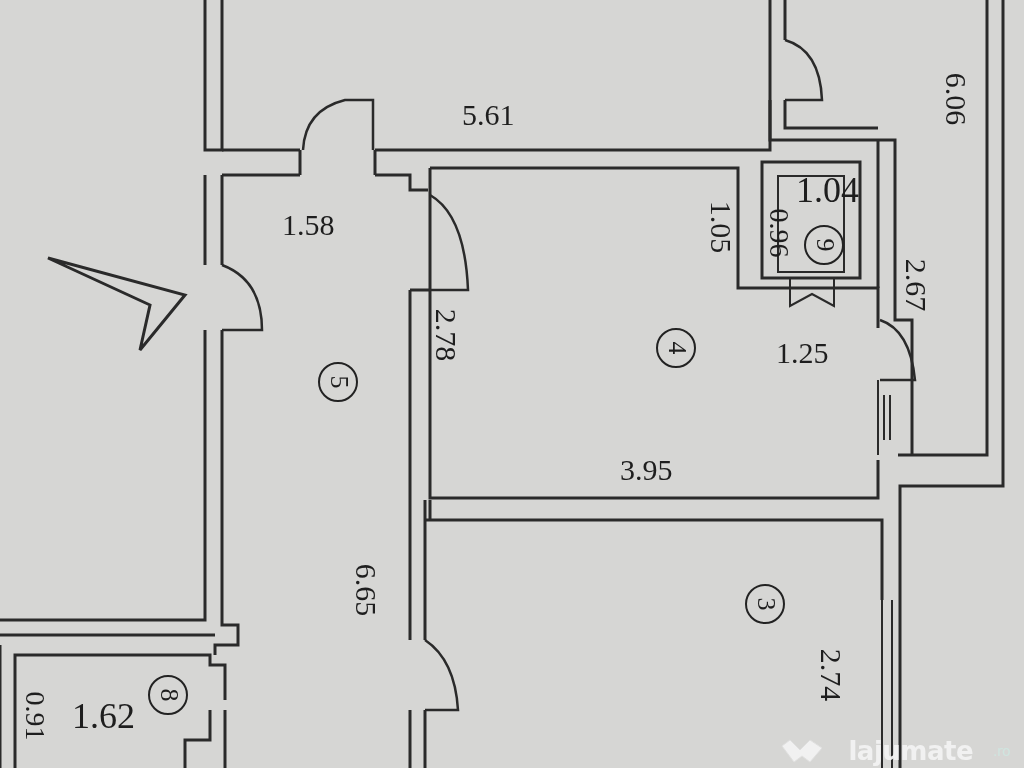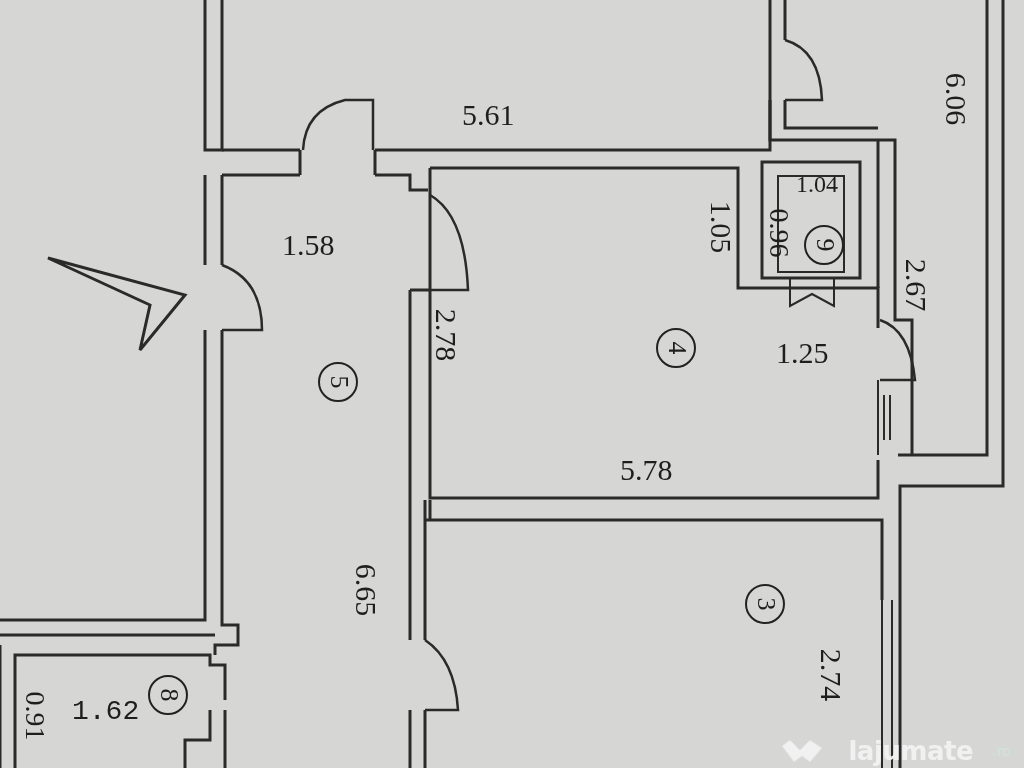--- a/index.html
+++ b/index.html
@@ -82,31 +82,31 @@
     <path d="M0 645 V768"></path>
     <path d="M210 710 V740 H185 V768"></path>
     <path d="M225 710 V768"></path>
 
     <path d="M48 258 L185 295 L140 350 L150 305 Z" stroke-width="3"></path>
   </g>
 </svg>
 
 <div class="dim" style="left:462px;top:100px;">5.61</div>
 <div class="dim rot" style="left:930px;top:84px;transform:rotate(90deg);">6.06</div>
-<div class="dim" style="left:282px;top:210px;margin-top:20px;">1.58</div>
+<div class="dim" style="left:282px;top:210px;">1.58</div>
 <div class="dim rot" style="left:695px;top:212px;transform:rotate(90deg);">1.05</div>
-<div class="dim" style="left:796px;top:172px;font-size:24px;">1.04</div>
+<div class="dim" style="left:796px;top:172px;font-size:36px;">1.04</div>
 <div class="dim rot" style="left:754px;top:219px;font-size:28px;transform:rotate(90deg);">0.96</div>
 <div class="dim rot" style="left:890px;top:270px;transform:rotate(90deg);">2.67</div>
 <div class="dim rot" style="left:420px;top:320px;transform:rotate(90deg);">2.78</div>
 <div class="dim" style="left:776px;top:338px;font-family:Liberation Serif, serif;">1.25</div>
-<div class="dim" style="left:620px;top:455px;">5.78</div>
+<div class="dim" style="left:620px;top:455px;">3.95</div>
 <div class="dim rot" style="left:340px;top:575px;transform:rotate(90deg);">6.65</div>
 <div class="dim rot" style="left:805px;top:660px;transform:rotate(90deg);">2.74</div>
-<div class="dim" style="left:72px;top:698px;font-size:28px;font-family:Liberation Mono, monospace;">1.62</div>
+<div class="dim" style="left:72px;top:698px;font-size:36px;">1.62</div>
 <div class="dim rot" style="left:10px;top:702px;font-size:28px;transform:rotate(90deg);">0.91</div>
 
 <div class="room-num" style="left:318px;top:362px;">
     <span style="transform:rotate(90deg);display:inline-block;">5</span>
   </div>
 <div class="room-num" style="left:656px;top:328px;">
     <span style="transform:rotate(90deg);display:inline-block;">4</span>
   </div>
 <div class="room-num" style="left:745px;top:584px;">
     <span style="transform:rotate(90deg);display:inline-block;">3</span>

